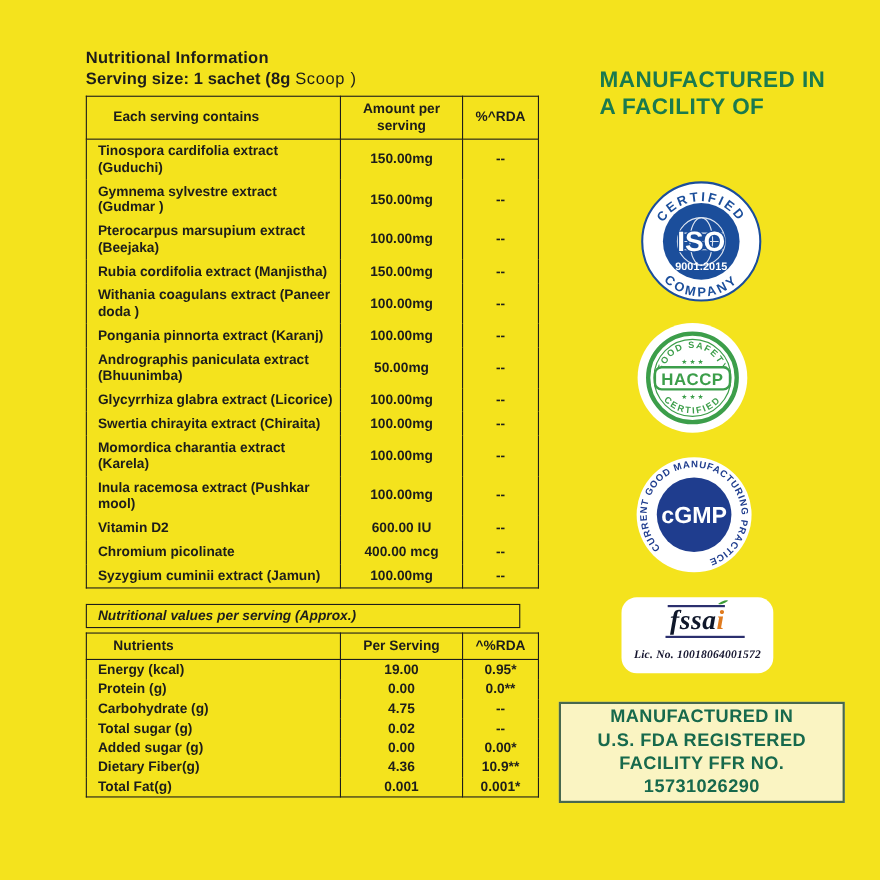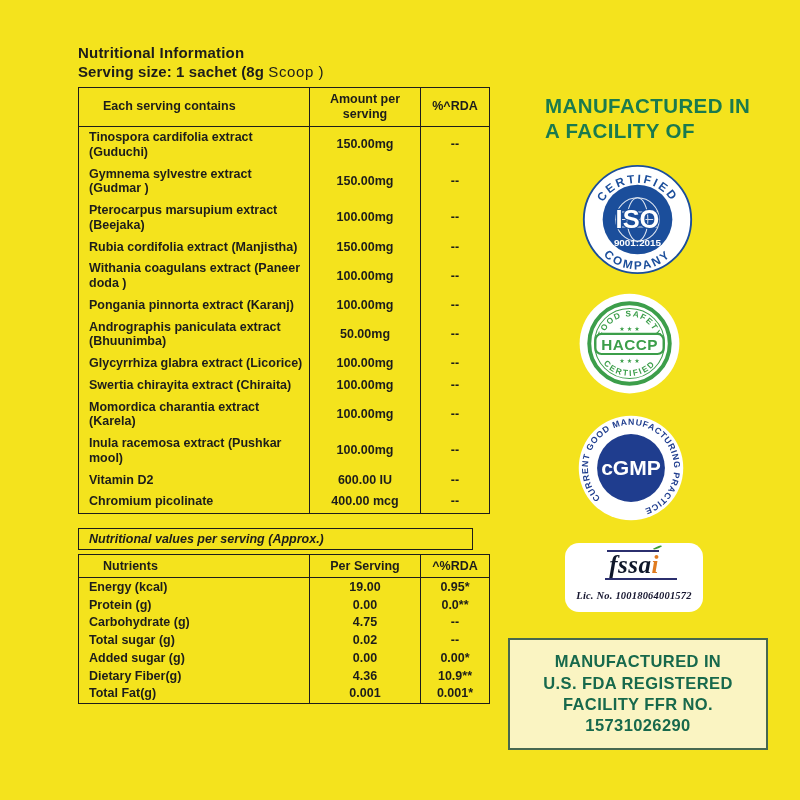--- a/index.html
+++ b/index.html
@@ -26,21 +26,21 @@
   .c1{width:204px;padding:3.5px 6px 3.5px 10px;text-align:left;}
   .c2{width:106px;text-align:center;padding:3.5px 2px;}
   .c3{width:64px;text-align:center;padding:3.5px 2px;}
   .nut td{padding-top:1.5px;padding-bottom:1.5px;}
   .section-bar{
     width:calc(394px - 11.2px);border:1.6px solid #1d1d1b;margin-top:14px;
     padding:3px 0 3px 10px;font-size:12.5px;font-weight:bold;font-style:italic;
   }
   
   .facility-heading{
-    position:absolute;left:545px;top:93px;width:215px;
+    position:absolute;left:545px;top:60px;width:215px;
     font-size:20.5px;font-weight:bold;line-height:1.22;letter-spacing:.4px;
     color:#1A7A4E;
   }
   .badge{position:absolute;}
   .iso-badge{left:581px;top:163px;width:113px;height:113px;}
   .haccp-badge{left:577px;top:291px;width:105px;height:105px;}
   .cgmp-badge{left:576px;top:413px;width:110px;height:110px;}
   svg text, svg textPath{font-family:"Liberation Sans", sans-serif;}
   .star-text{font-family:"DejaVu Sans", sans-serif;}
   
@@ -59,21 +59,21 @@
   .fssai-leaf{
     position:absolute;right:-3px;top:-6px;width:9px;height:3px;background:#3A9B35;
     border-radius:0 100% 0 100%;transform:rotate(-35deg);
   }
   .fssai-license{
     font-family:"Liberation Serif", serif;font-style:italic;font-weight:bold;
     font-size:10.5px;color:#14142e;margin-top:13px;letter-spacing:.2px;
   }
   
   .fda-box{
-    position:absolute;left:508px;top:638px;width:260px;height:112px;
+    position:absolute;left:508px;top:638px;width:260px;height:92px;
     background:#FAF4C2;border:2px solid #47684F;box-sizing:border-box;
     display:flex;flex-direction:column;justify-content:center;align-items:center;
     text-align:center;
   }
   .fda-line{font-size:16.5px;font-weight:bold;color:#17694C;line-height:1.3;letter-spacing:.4px;}
 </style>
 </head>
 <body>
 
 <div id="screen">
@@ -148,20 +148,25 @@
         <td class="c3">--</td>
       </tr>
       <tr>
         <td class="c1">Vitamin D2</td>
         <td class="c2">600.00 IU</td>
         <td class="c3">--</td>
       </tr>
       <tr>
         <td class="c1">Chromium picolinate</td>
         <td class="c2">400.00 mcg</td>
+        <td class="c3">--</td>
+      </tr>
+      <tr>
+        <td class="c1">Syzygium cuminii extract (Jamun)</td>
+        <td class="c2">100.00mg</td>
         <td class="c3">--</td>
       </tr>
     </tbody>
       </table>
 
     <div class="section-bar">Nutritional values per serving (Approx.)</div>
 
     <table class="tbl nut" style="margin-top:4px;">
       <tbody>
           <tr class="thead">

